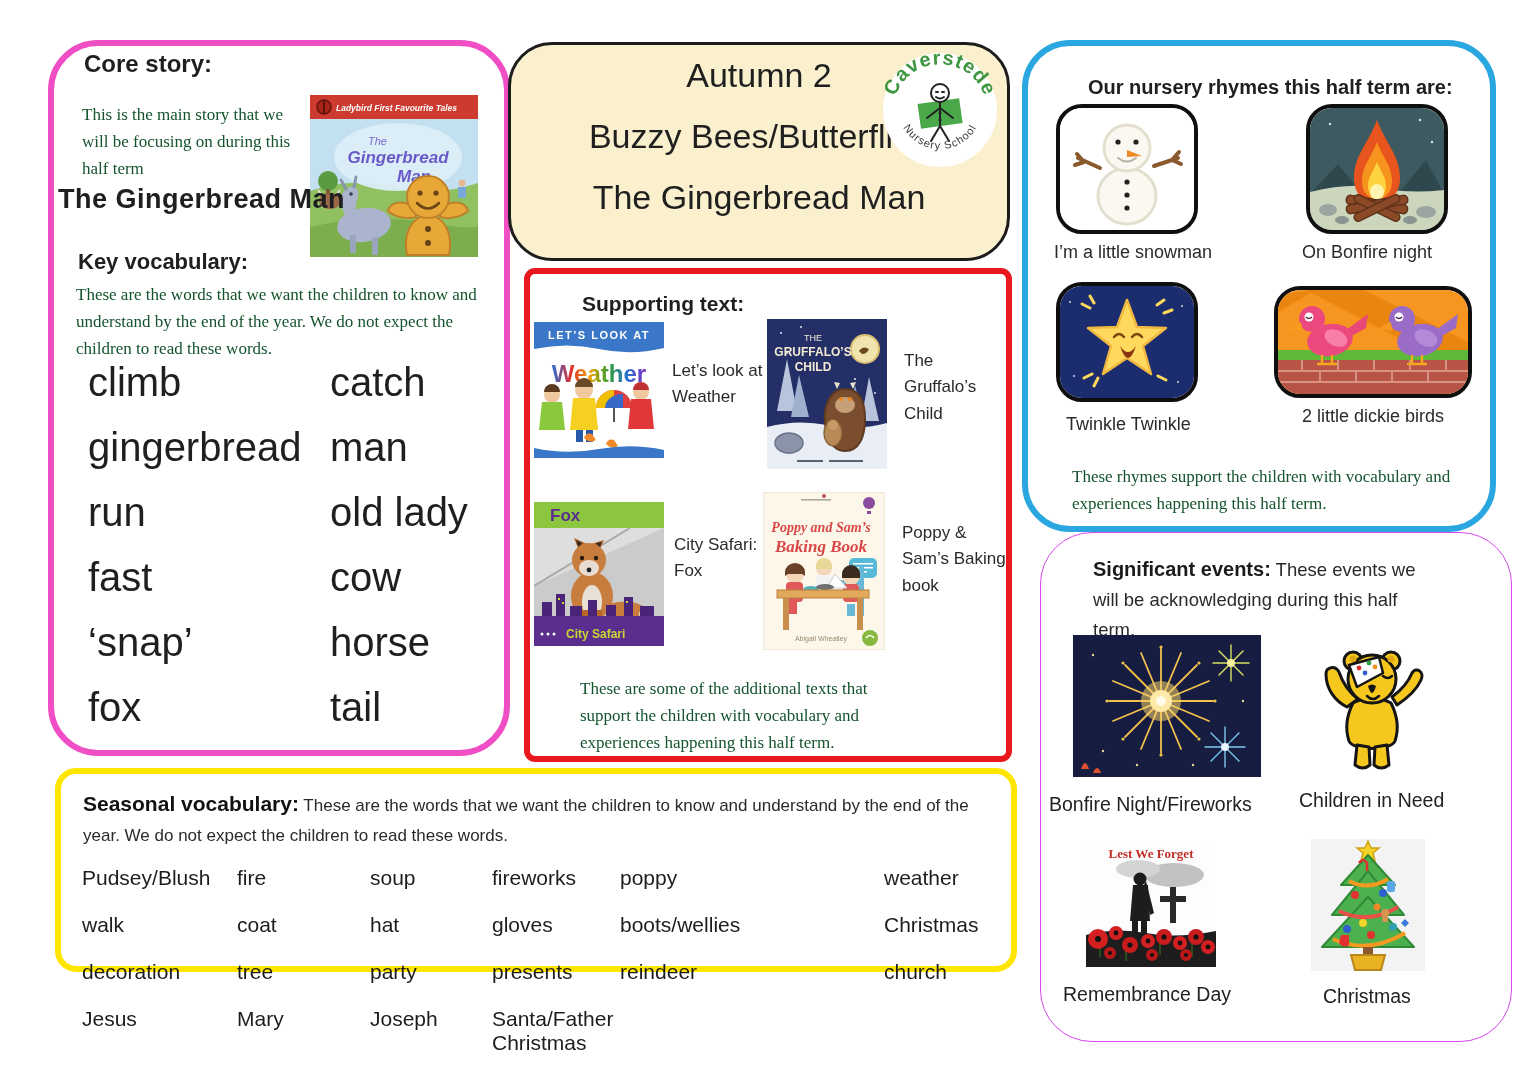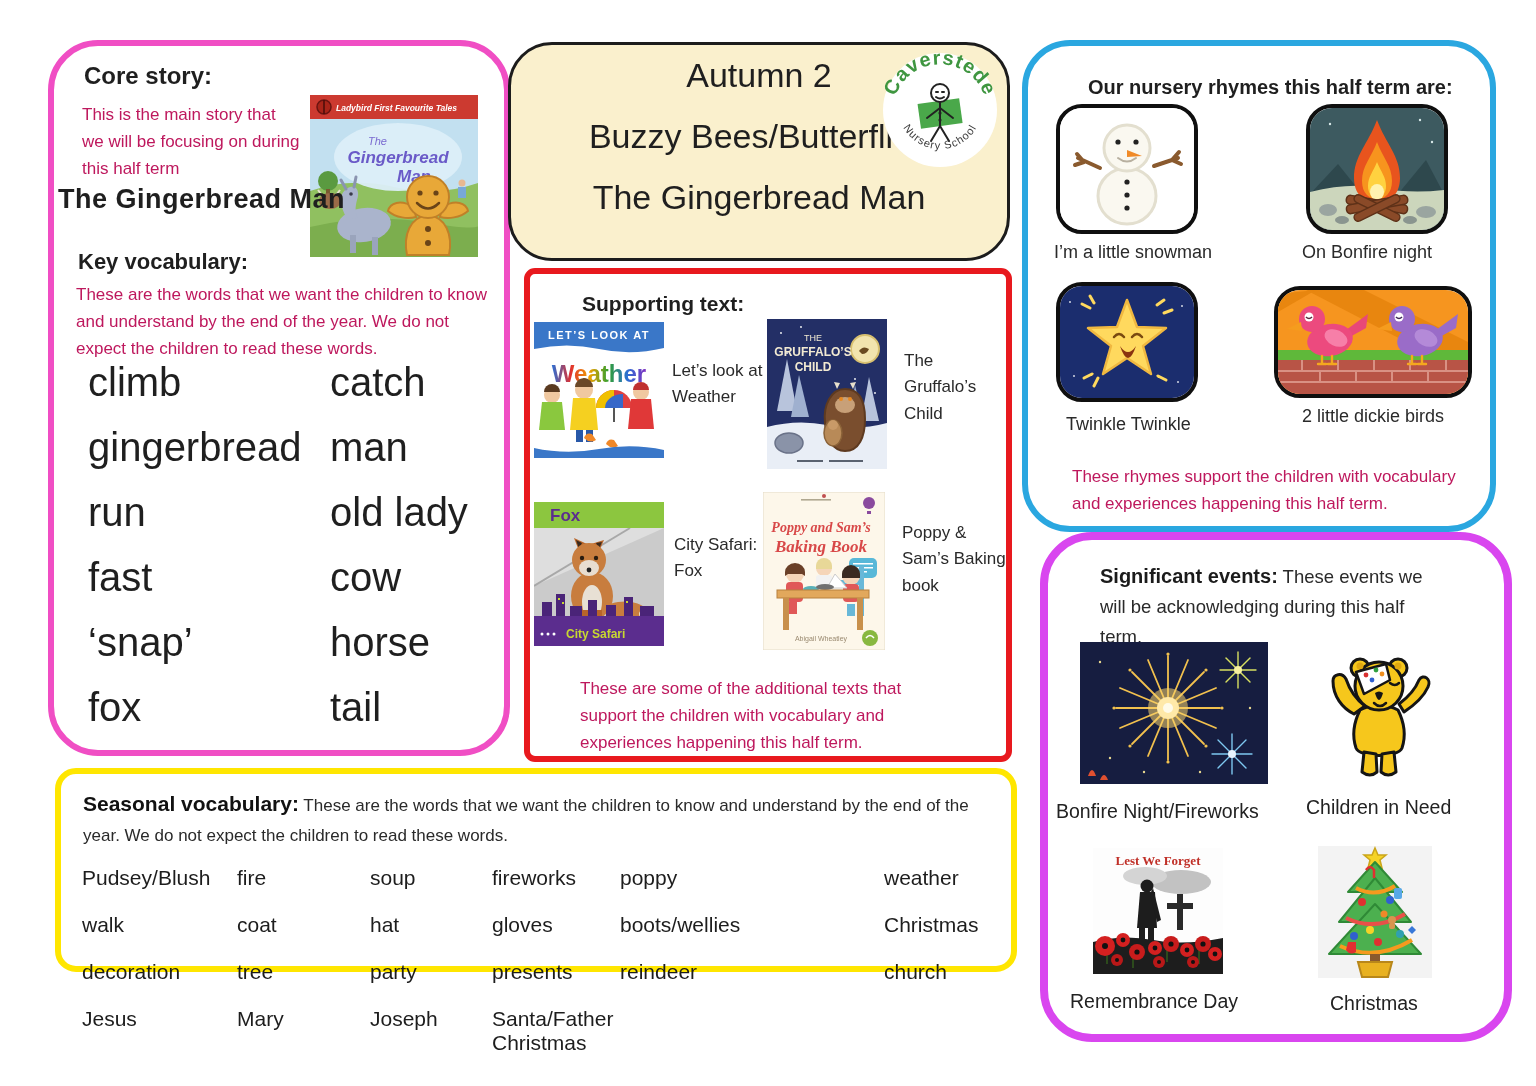--- a/index.html
+++ b/index.html
@@ -6,25 +6,25 @@
   body { background:#ffffff; font-family:"Liberation Sans","DejaVu Sans",sans-serif; color:#1f1f1f; }
   .page { position:relative; width:1536px; height:1086px; background:#ffffff; overflow:hidden; }
   .box { position:absolute; background:#fff; }
   .abs { position:absolute; }
 
   
   .core-box   { left:48px;  top:40px;  width:462px; height:716px; border:6px solid #F04EC4; border-radius:50px; }
   .title-box  { left:508px; top:42px;  width:502px; height:219px; border:3px solid #1c1c1c; border-radius:44px; background:#FAF0CD; }
   .supp-box   { left:524px; top:268px; width:488px; height:494px; border:6px solid #E8191E; border-radius:11px; }
   .rhyme-box  { left:1022px;top:40px;  width:474px; height:492px; border:6px solid #2AA7E0; border-radius:48px; }
-  .event-box  { left:1040px;top:532px; width:472px; height:510px; border:8px solid #d946ef; border-radius:52px; }
+  .event-box  { left:1040px;top:532px; width:472px; height:510px; border:1px solid #d946ef; border-radius:52px; }
   .season-box { left:55px;  top:768px; width:962px; height:204px; border:6px solid #FFE600; border-radius:21px; }
-  .body-txt { font-size:17px; line-height:1.58; color:#be185d; }
-
-  .core-title { left:30px; top:16px; font-size:24px; font-weight:bold;text-align:center; }
+  .body-txt { font-size:17px; line-height:1.58; color:#14532d;font-family:Liberation Serif, serif; }
+
+  .core-title { left:30px; top:4px; font-size:24px; font-weight:bold;text-align:center; }
   .core-desc  { left:28px; top:56px; width:218px; }
   .core-bookname { left:4px; top:138px; font-size:27px; font-weight:bold; letter-spacing:.5px; }
   .kv-title { left:24px; top:203px; font-size:22px; font-weight:bold; }
   .kv-desc  { left:22px; top:236px; width:424px; }
   .kv-grid  { left:34px; top:314px; display:grid; grid-template-columns:242px auto; grid-auto-rows:65px; font-size:40px; }
 
   .title-lines { width:100%; text-align:center; font-size:34px; line-height:61px; }
 
   .supp-title { left:52px; top:18px; font-size:21px; font-weight:bold; }
   .book-label { font-size:17px; line-height:1.55; color:#2a2a2a; }

